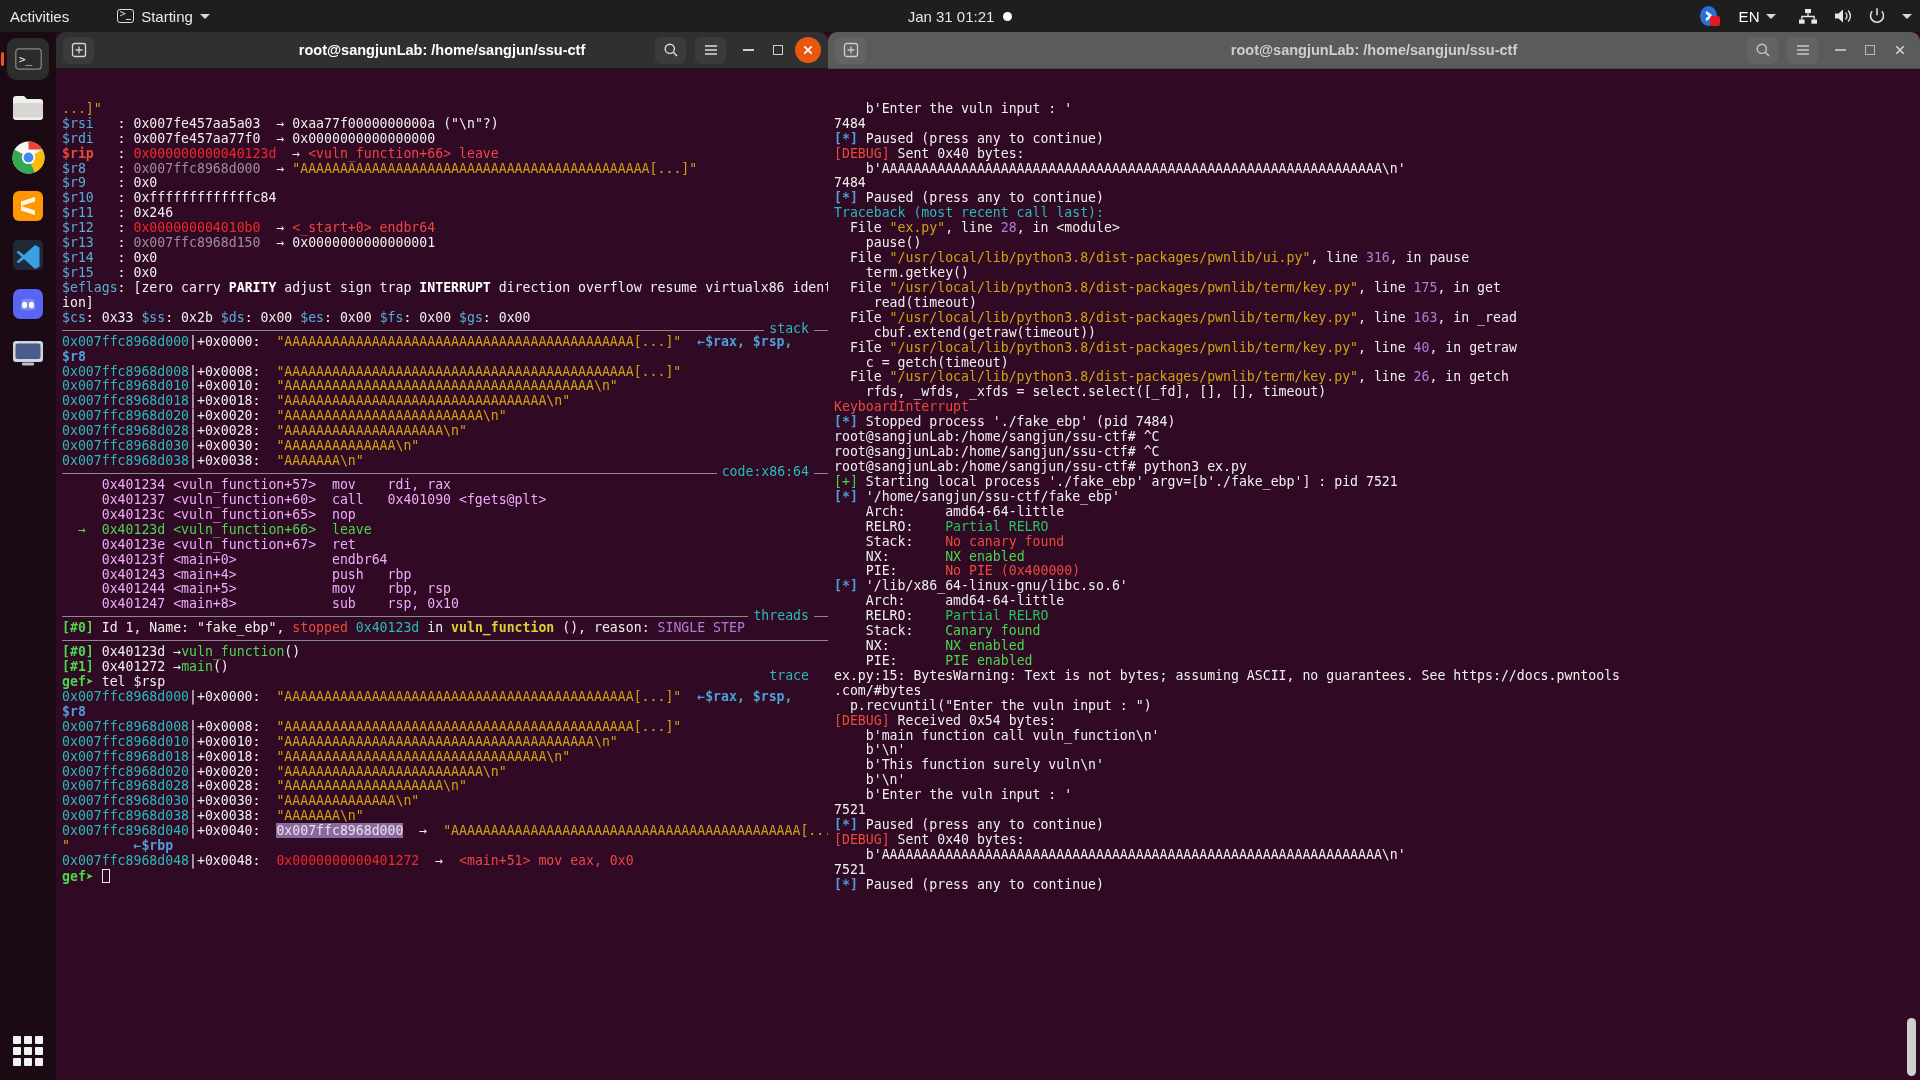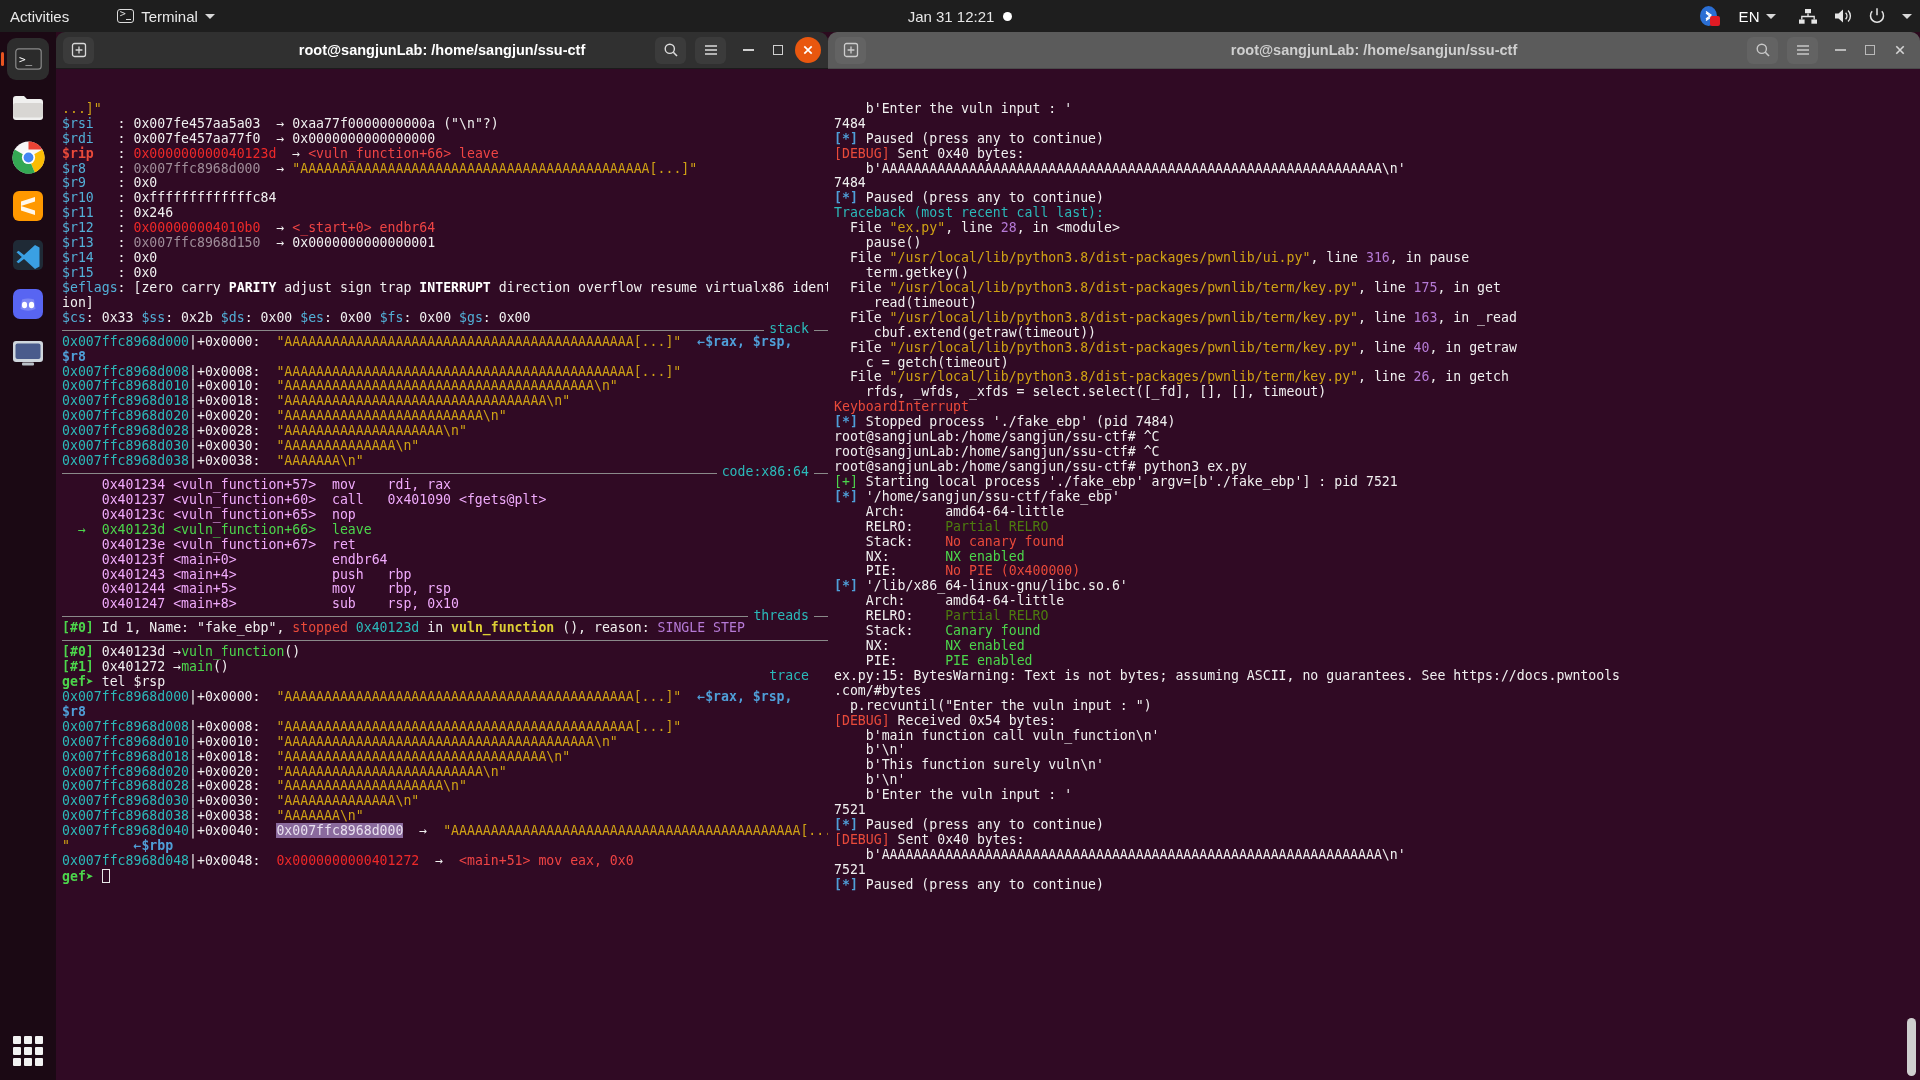--- a/index.html
+++ b/index.html
@@ -147,21 +147,21 @@
   
   .c-reg      { color: #52b0d8; }
   .c-regred   { color: #e94a3a; font-weight: bold; }
   .c-addr     { color: #ef2929; }
   .c-dim      { color: #9f8d99; }
   .c-sym      { color: #ef4444; }
   .c-str      { color: #d0a215; }
   .c-stack    { color: #2bbaba; margin-top: 7px; }
   .c-green    { color: #4cd64c; }
   .c-greenb   { color: #4cd64c; font-weight: bold; }
-  .c-yellow   { color: #4d7c0f; }
+  .c-yellow   { color: #22c55e; }
   .c-yellowb  { color: #ddcf35; font-weight: bold; }
   .c-white    { color: #f0f0f0; }
   .c-blueb    { color: #4f9fd8; font-weight: bold; }
   .c-magenta  { color: #b57ad6; }
   .c-red      { color: #e94a3a; }
   .c-gray     { color: #f0abfc; }
   .c-bold     { font-weight: bold; color: #ffffff; }
   .hl-sel     { background: #8a6a9d; color: #e8e0ee; }
 
   .sep {
@@ -197,27 +197,27 @@
 </head>
 <body>
 
 <div id="topbar">
   <div class="tb-left">
     <div class="tb-item">
       <span>Activities</span>
     </div>
     <div class="tb-item" style="margin-left:28px;">
       <span class="term-mini"></span>
-      <span>Terminal</span>
+      <span>Starting</span>
       <span class="caret-dn"></span>
     </div>
   </div>
 
   <div class="tb-center">
-    <span style="font-size:15px;">Jan 31  12:21</span>
+    <span style="font-size:15px;">Jan 31  01:21</span>
     <span class="dot-rec"></span>
   </div>
 
   <div class="tb-right">
     <span style="display:flex;align-items:center;position:relative;margin-right:14px;">
       <svg class="ic" width="17" height="20" viewBox="0 0 17 20">
         <ellipse cx="8.5" cy="10" rx="8.5" ry="10" fill="#2b6fd4"></ellipse>
         <path d="M6 5.5 L11 9 L6 13 M6 14.5 L11 11 L6 7" stroke="#ffffff" stroke-width="1.3" fill="none"></path>
       </svg>
       <span style="position:absolute;right:-3px;bottom:0px;width:10px;height:10px;background:#e01b24;border-radius:2px;"></span>

